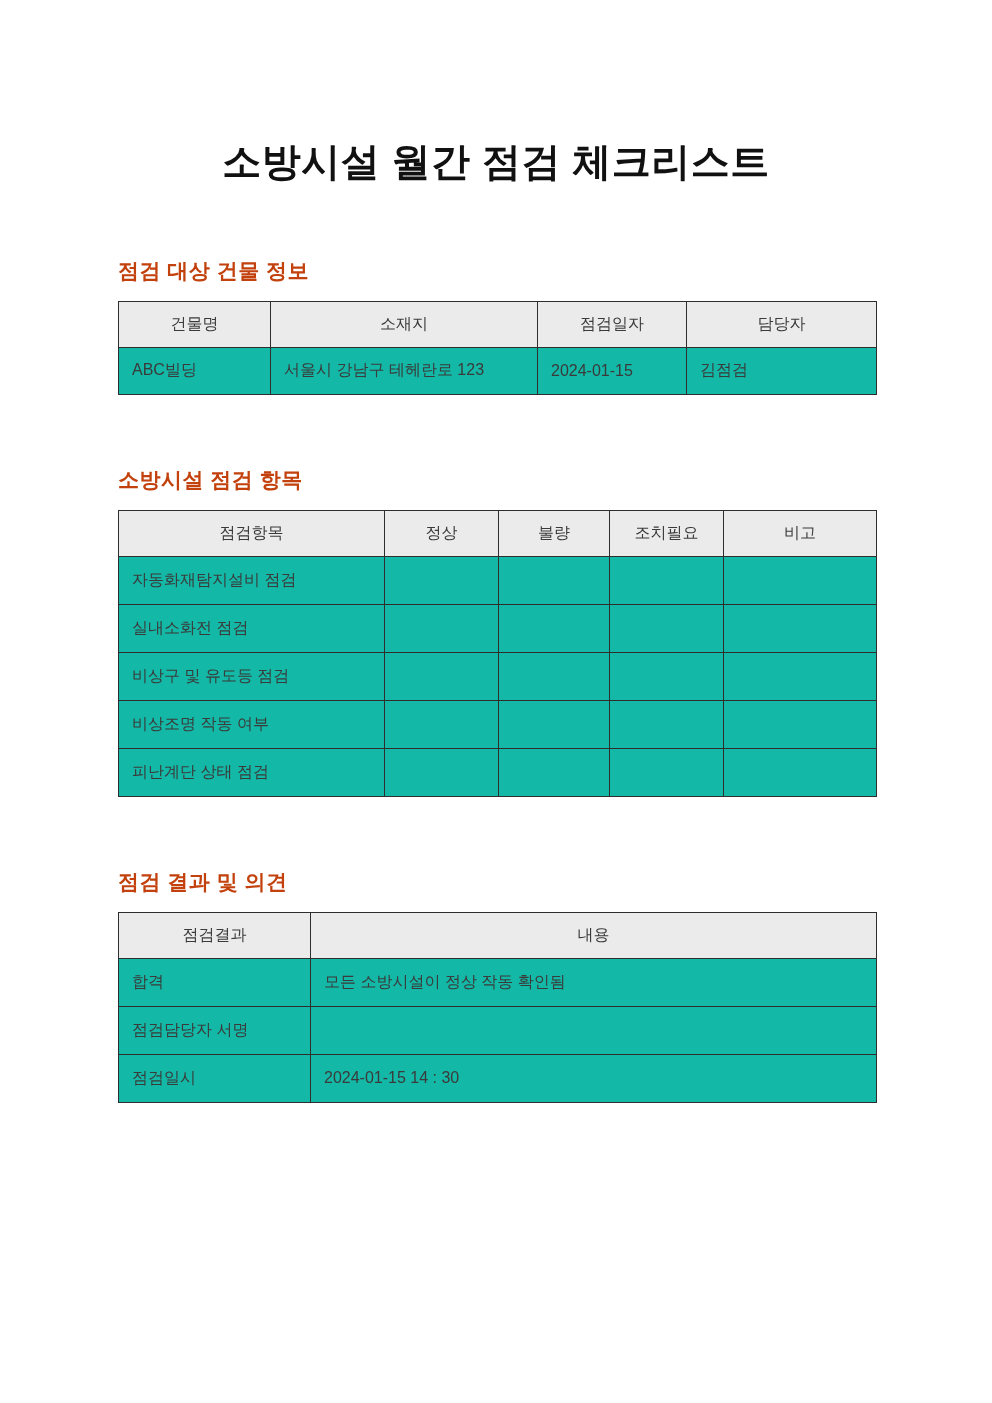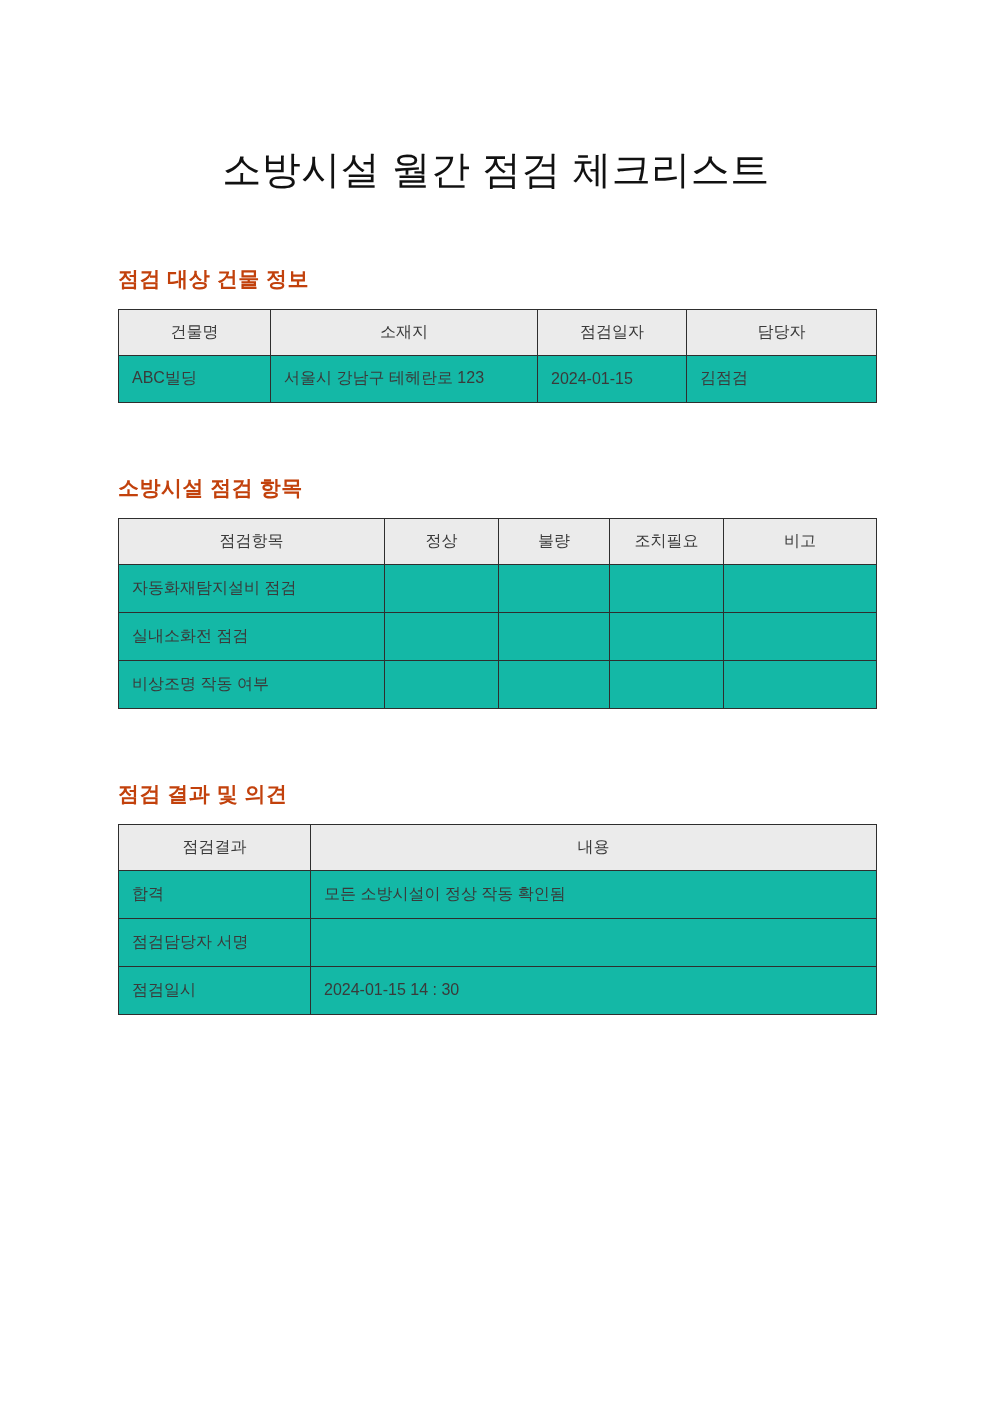--- a/index.html
+++ b/index.html
@@ -15,26 +15,26 @@
     -webkit-font-smoothing: antialiased;
   }
   .doc {
     position: relative;
     width: 992px;
     height: 1403px;
     overflow: hidden;
     background: #ffffff;
   }
   .doc-title {
-    margin: 16px;
+    margin: 8px;
     padding-top: 130px;
     text-align: center;
     font-size: 39px;
     line-height: 1.25;
-    font-weight: normal;
+    font-weight: bold;
     color: #111111;
     letter-spacing: 0.5px;
   }
   .content {
     width: 758px;
     margin: 0 auto 0 118px;
   }
   .section-heading {
     margin: 0;
     font-size: 21px;
@@ -140,21 +140,35 @@
             <td></td>
           </tr>
           <tr>
             <td>실내소화전 점검</td>
             <td></td>
             <td></td>
             <td></td>
             <td></td>
           </tr>
           <tr>
+            <td>비상구 및 유도등 점검</td>
+            <td></td>
+            <td></td>
+            <td></td>
+            <td></td>
+          </tr>
+          <tr>
             <td>비상조명 작동 여부</td>
+            <td></td>
+            <td></td>
+            <td></td>
+            <td></td>
+          </tr>
+          <tr>
+            <td>피난계단 상태 점검</td>
             <td></td>
             <td></td>
             <td></td>
             <td></td>
           </tr>
         </tbody>
     </table>
 
     <h2 class="section-heading third">점검 결과 및 의견</h2>
 

